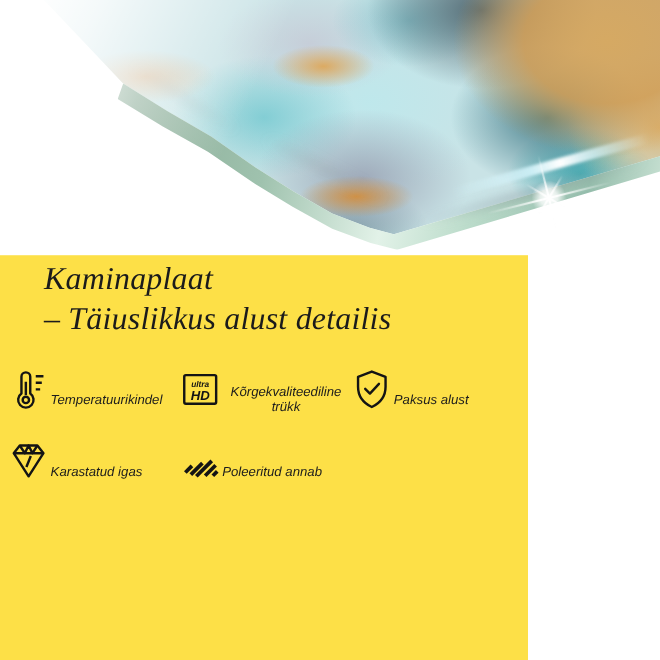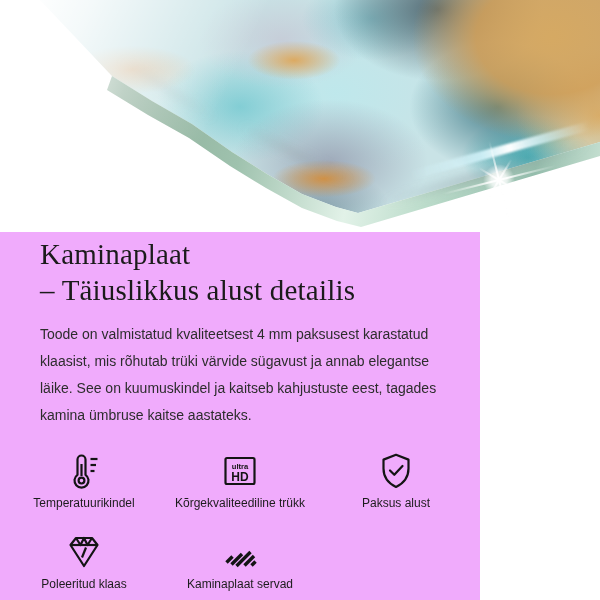--- a/index.html
+++ b/index.html
@@ -1,21 +1,21 @@
 <!DOCTYPE html>
 <html><head>
 <meta charset="utf-8">
 <style>
   html,body{margin:0;padding:0;}
   body{
     width:600px;height:600px;background:#ffffff;overflow:hidden;
     font-family:"Liberation Sans",sans-serif;color:#1f1f1f;
     -webkit-font-smoothing:antialiased;
   }
-  .page{position:relative;width:480px;height:600px;background:#f0abfc;}
+  .page{position:relative;width:480px;height:600px;background:#fde047;font-style:italic;}
 
   
   .hero{position:relative;width:600px;height:232px;background:#fff;overflow:hidden;}
   .glass-face{
     position:absolute;inset:0;
     clip-path:polygon(40px 0,76px 38px,112px 76px,152px 101px,192px 124px,232px 152px,267px 174px,302px 194px,336px 207px,358px 213px,600px 142px,600px 0);
     background-color:#c9e3e6;
     background-image:
       radial-gradient(200px 150px at 92% 16%, rgba(214,166,92,0.95) 0%, rgba(209,156,82,0.85) 38%, rgba(209,156,82,0) 70%),
       radial-gradient(120px 95px at 100% 50%, rgba(222,176,104,0.9) 0%, rgba(222,176,104,0) 70%),
@@ -88,24 +88,24 @@
   .description{
     margin:13px 0 0;max-width:527px;
     font-size:14px;line-height:27px;color:#2d2d2d;
   }
 
   
   .features{
     display:grid;grid-template-columns:repeat(3,1fr);
     row-gap:22px;margin-top:22px;padding:0 6px;
   }
-  .feature{display:flex;flex-direction:column;align-items:center;}
+  .feature{display:flex;align-items:center;}
   .feature .icon{width:40px;height:40px;}
   .feature .icon svg{width:40px;height:40px;display:block;}
-  .feature .label{margin-top:5px;font-size:12px;color:#1c1c1c;text-align:center;}
+  .feature .label{margin-top:19px;font-size:12px;color:#1c1c1c;text-align:center;}
   .stroke{fill:none;stroke:#141414;stroke-width:2.2;}
   .fillc{fill:#141414;stroke:none;}
 </style>
 </head>
 <body>
 
 <div class="page">
 
   <div class="hero">
     <div class="glass-face"></div>
@@ -122,21 +122,20 @@
       <div class="ray d1"></div>
       <div class="ray d2"></div>
     </div>
   </div>
 
   <div class="content">
     <h1 class="title">
       <span>Kaminaplaat</span><br>
       <span>– Täiuslikkus alust detailis</span>
     </h1>
-    <p class="description">Toode on valmistatud kvaliteetsest 4 mm paksusest karastatud klaasist, mis rõhutab trüki värvide sügavust ja annab elegantse läike. See on kuumuskindel ja kaitseb kahjustuste eest, tagades kamina ümbruse kaitse aastateks.</p>
   </div>
 
   <div class="features">
 
     <div class="feature">
       <div class="icon">
         <svg viewBox="0 0 40 40">
           <path class="stroke" d="M13.5,23.8 V8.5 a4,4 0 0 1 8,0 V23.8 a7,7 0 1 1 -8,0 Z" stroke-linejoin="round"></path>
           <circle class="stroke" cx="17.5" cy="29.6" r="2.9"></circle>
           <line class="stroke" x1="17.5" y1="13" x2="17.5" y2="25"></line>
@@ -171,33 +170,33 @@
 
     <div class="feature">
       <div class="icon">
         <svg viewBox="0 0 40 40">
           <path class="stroke" d="M12,6 H28 L33.5,13 L20,34 L6.5,13 Z" stroke-linejoin="round"></path>
           <path class="stroke" d="M6.5,13 H33.5"></path>
           <path class="stroke" d="M12,6 L16.5,13 L20,6 L23.5,13 L28,6" stroke-linejoin="round"></path>
           <path class="stroke" d="M22,15.5 L18,25.5" stroke-width="1.5"></path>
         </svg>
       </div>
-      <div class="label">Poleeritud klaas</div>
+      <div class="label">Karastatud igas</div>
     </div>
 
     <div class="feature">
       <div class="icon">
         <svg viewBox="0 0 40 40">
           <g stroke="#141414" stroke-width="3.4" stroke-linecap="butt">
             <line x1="6.5" y1="30.5" x2="12.5" y2="24.5"></line>
             <line x1="11.5" y1="32.5" x2="22" y2="22"></line>
             <line x1="16.5" y1="34" x2="30.5" y2="20"></line>
             <line x1="24.5" y1="33.5" x2="34" y2="24"></line>
             <line x1="31.5" y1="33.5" x2="35.5" y2="29.5"></line>
           </g>
         </svg>
       </div>
-      <div class="label">Kaminaplaat servad</div>
+      <div class="label">Poleeritud annab</div>
     </div>
 
 
   </div>
 </div>
 
 </body></html>

